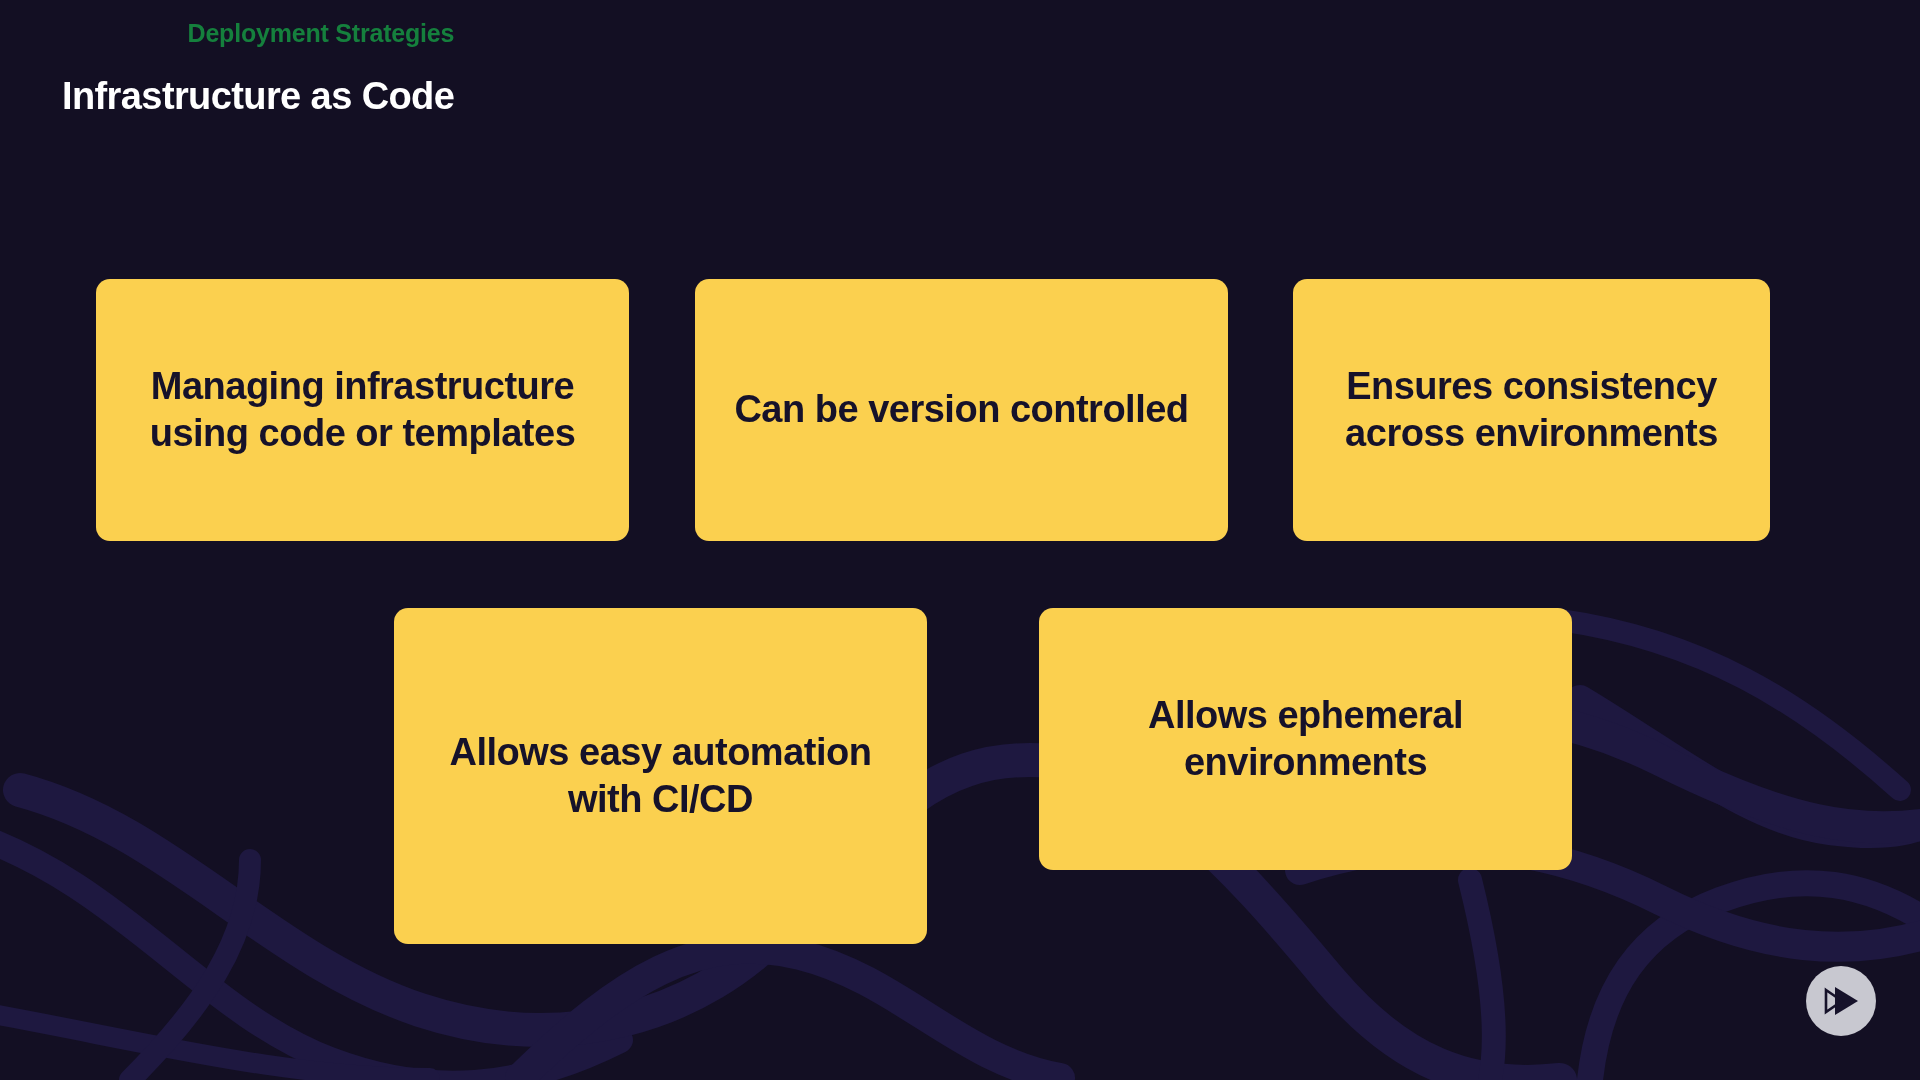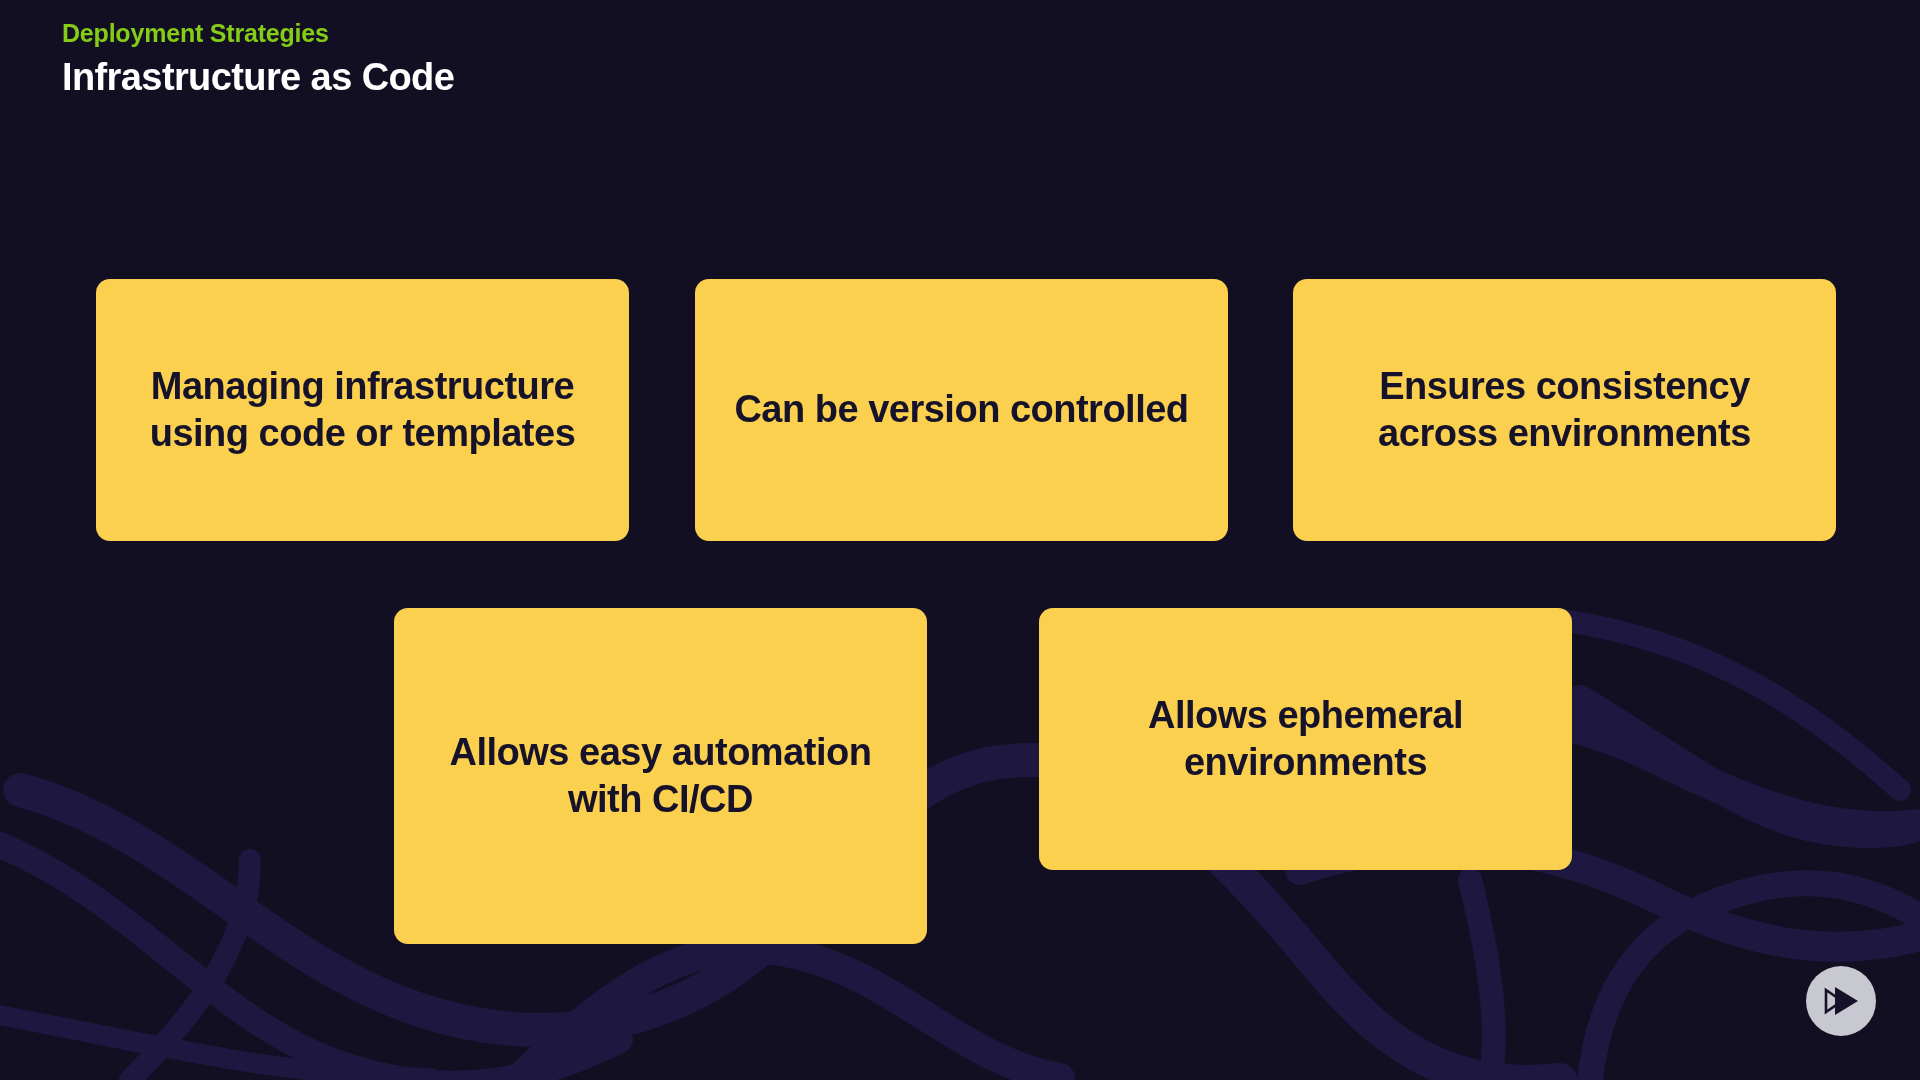--- a/index.html
+++ b/index.html
@@ -23,32 +23,33 @@
   
   #header {
     position:absolute;
     left:62px;
     top:18px;
     z-index:3;
   }
   #eyebrow {
     font-size:25px;
     font-weight:bold;
-    color:#84cc16;
+    color:#15803d;
     letter-spacing:-0.2px;
     line-height:1.25;
     white-space:nowrap;
+    text-align:right;
   }
   #page-title {
     font-size:38px;
     font-weight:bold;
     color:#FFFFFF;
     letter-spacing:-0.6px;
     line-height:1.3;
-    margin-top:4px;
+    margin-top:23px;
     white-space:nowrap;
   }
 
   
   #cards-layer { position:absolute; inset:0; z-index:2; }
 
   .card {
     position:absolute;
     background:#FBD04F;
     border-radius:14px;
@@ -62,21 +63,21 @@
     color:#16122A;
     font-weight:bold;
     font-size:38px;
     line-height:1.24;
     letter-spacing:-0.5px;
   }
 
   
   #card-1 { left:96px;  top:279px; width:533px; height:262px; }
   #card-2 { left:695px; top:279px; width:533px; height:262px; }
-  #card-3 { left:1293px;top:279px; width:543px; height:262px; }
+  #card-3 { left:1293px;top:279px; width:477px; height:262px; }
   
   #card-4 { left:394px; top:608px; width:533px; height:336px; }
   #card-5 { left:993px; top:608px; width:533px; height:262px;margin-left:46px; }
 
   
   #logo-badge {
     position:absolute;
     right:44px;
     bottom:44px;
     width:70px;

